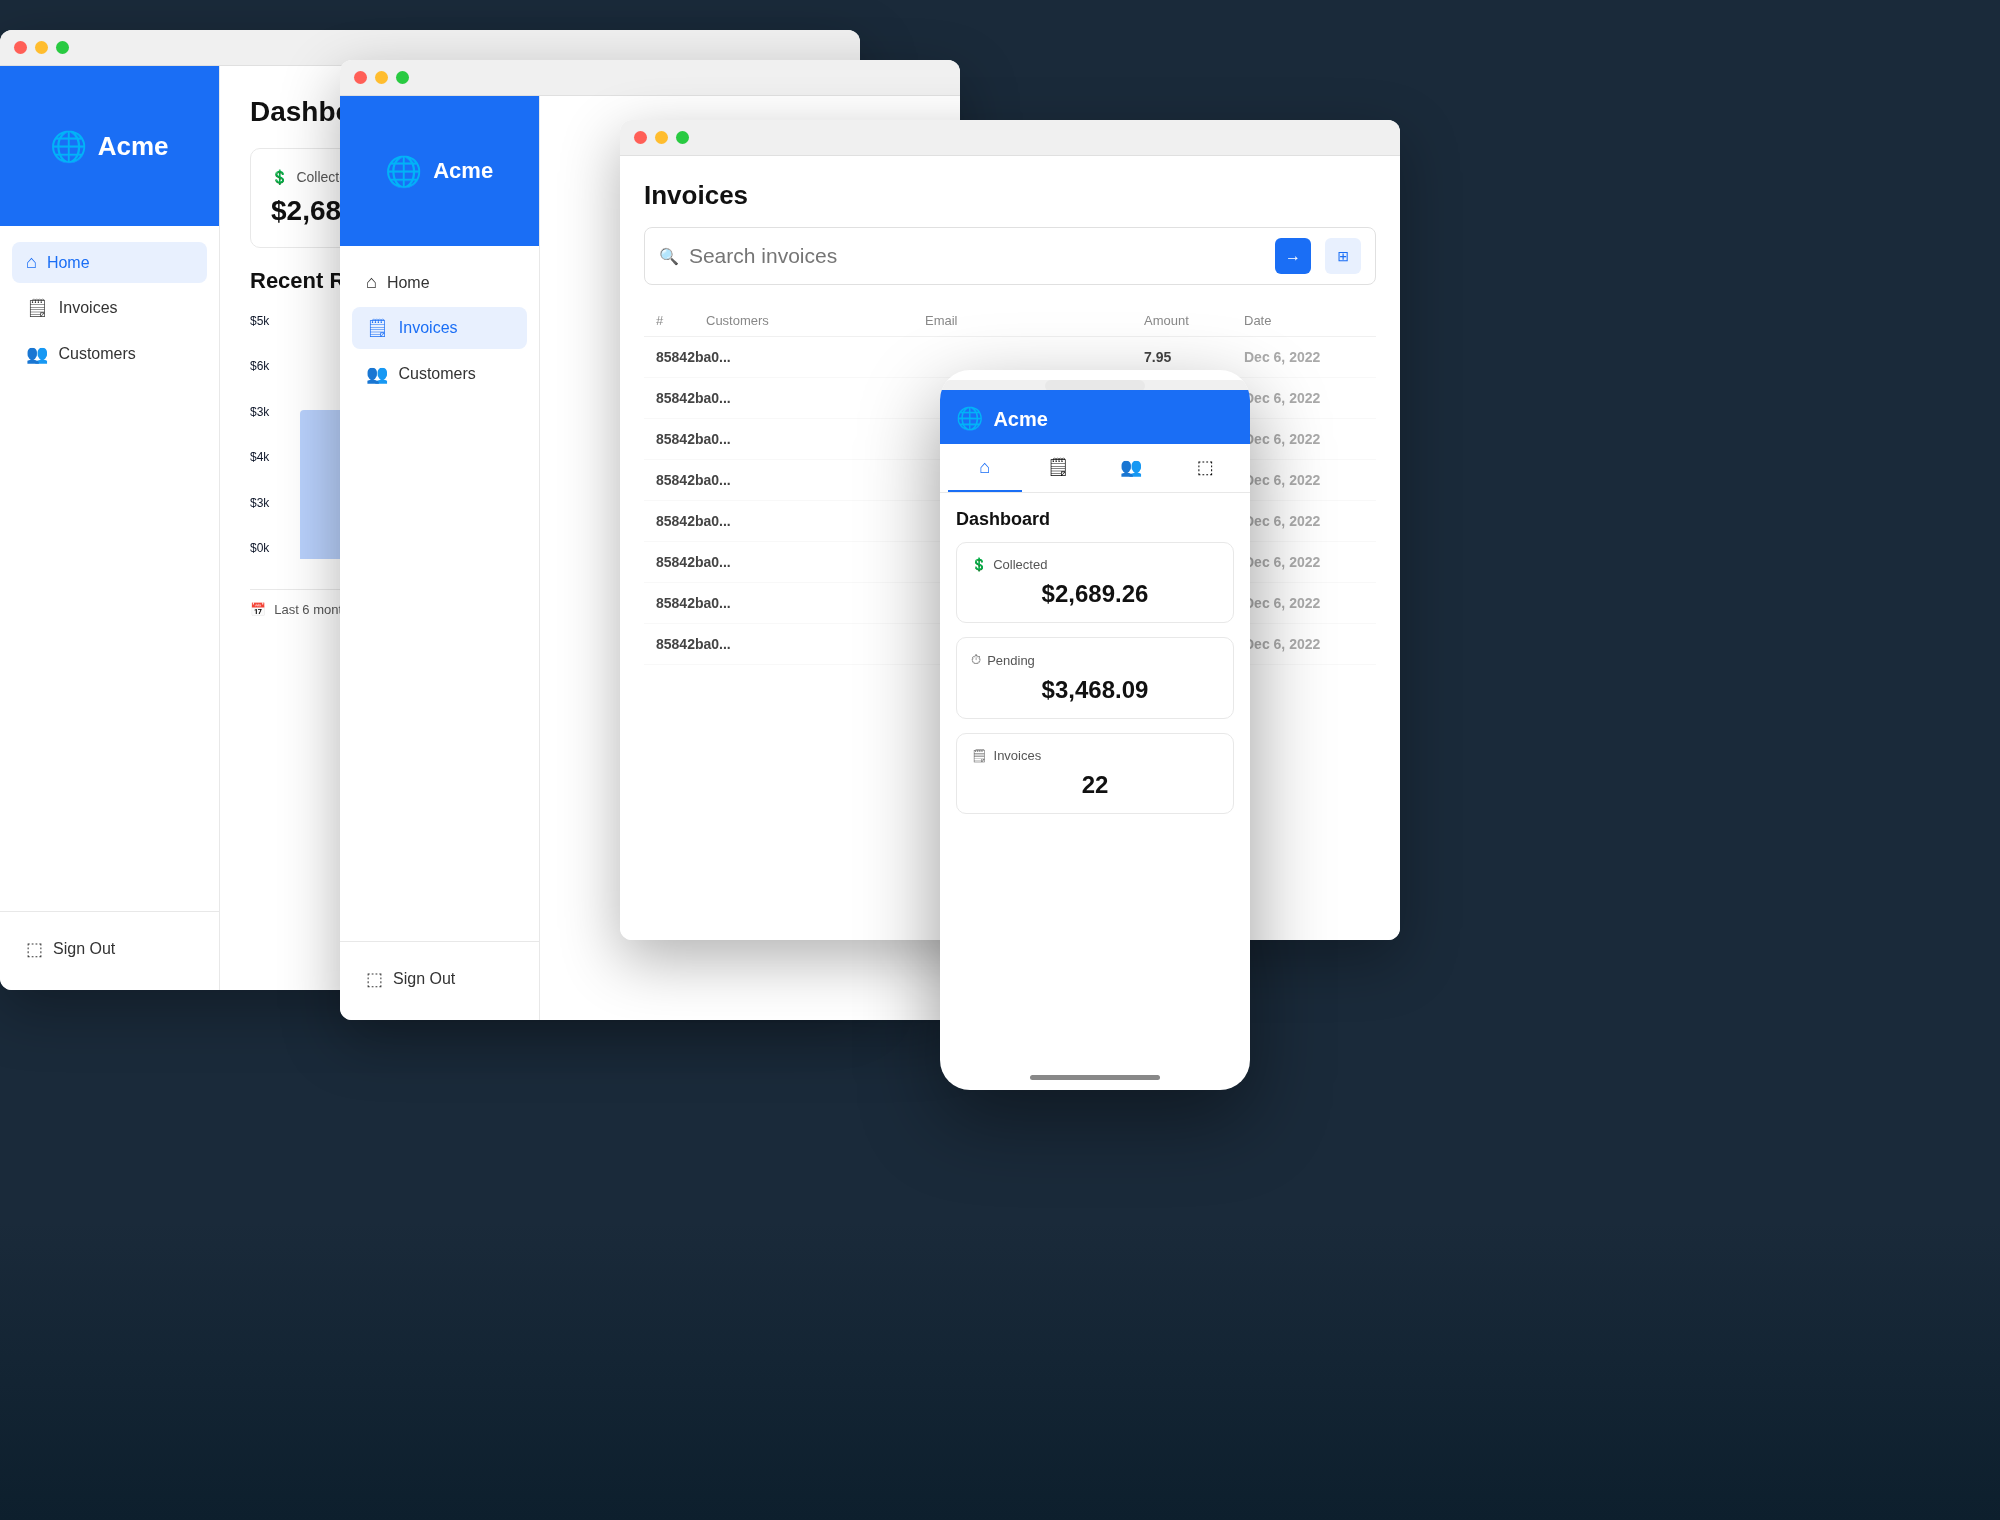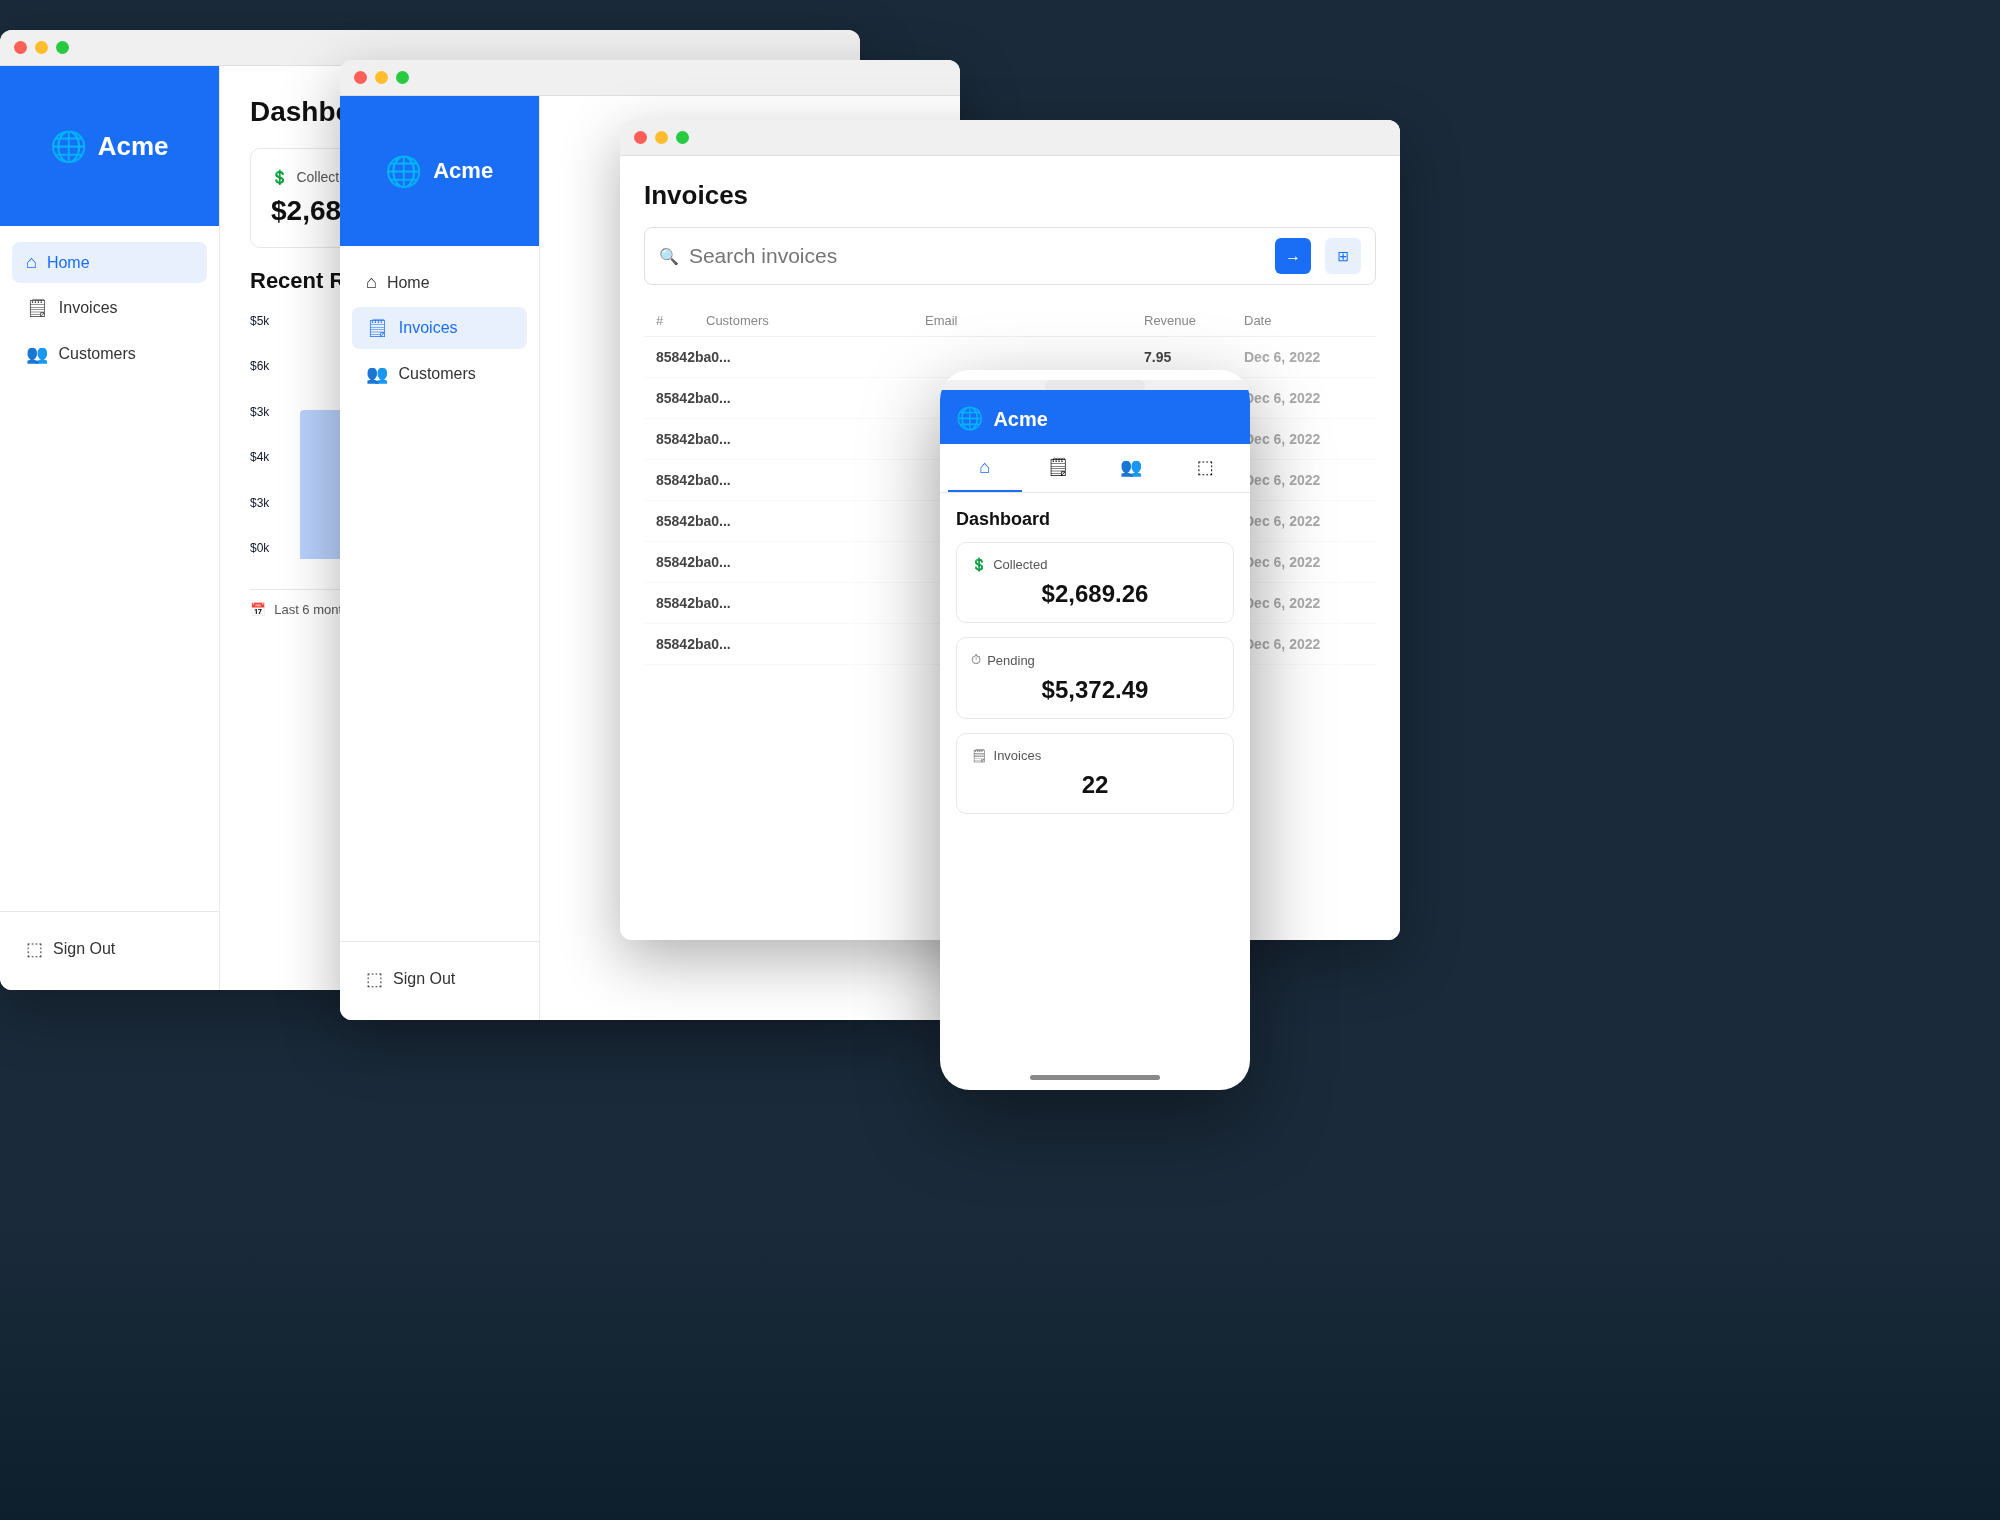--- a/index.html
+++ b/index.html
@@ -505,21 +505,21 @@
       </div>
       <div class="search-btn" style="background:#e8f0fe; margin-left:4px;">
         <span style="color:#1a6ef5; font-size:14px;">⊞</span>
       </div>
     </div>
     <div class="invoice-table">
       <div class="table-header">
         <span>#</span>
         <span>Customers</span>
         <span>Email</span>
-        <span>Revenue</span>
+        <span>Amount</span>
         <span>Date</span>
       </div>
       <div class="table-row">
         <span>85842ba0...</span>
         <span></span>
         <span></span>
         <span>7.95</span>
         <span style="color:#aaa;">Dec 6, 2022</span>
       </div>
       <div class="table-row">
@@ -596,21 +596,21 @@
         <span>💲</span>
         <span>Collected</span>
       </div>
       <div class="phone-stat-value">$2,689.26</div>
     </div>
     <div class="phone-stat-card">
       <div class="phone-stat-label">
         <span>⏱</span>
         <span>Pending</span>
       </div>
-      <div class="phone-stat-value">$5,372.49</div>
+      <div class="phone-stat-value">$3,468.09</div>
     </div>
     <div class="phone-stat-card">
       <div class="phone-stat-label">
         <span>🗒</span>
         <span>Invoices</span>
       </div>
       <div class="phone-stat-value">22</div>
     </div>
   </div>
   <div class="phone-bottom-bar"></div>

